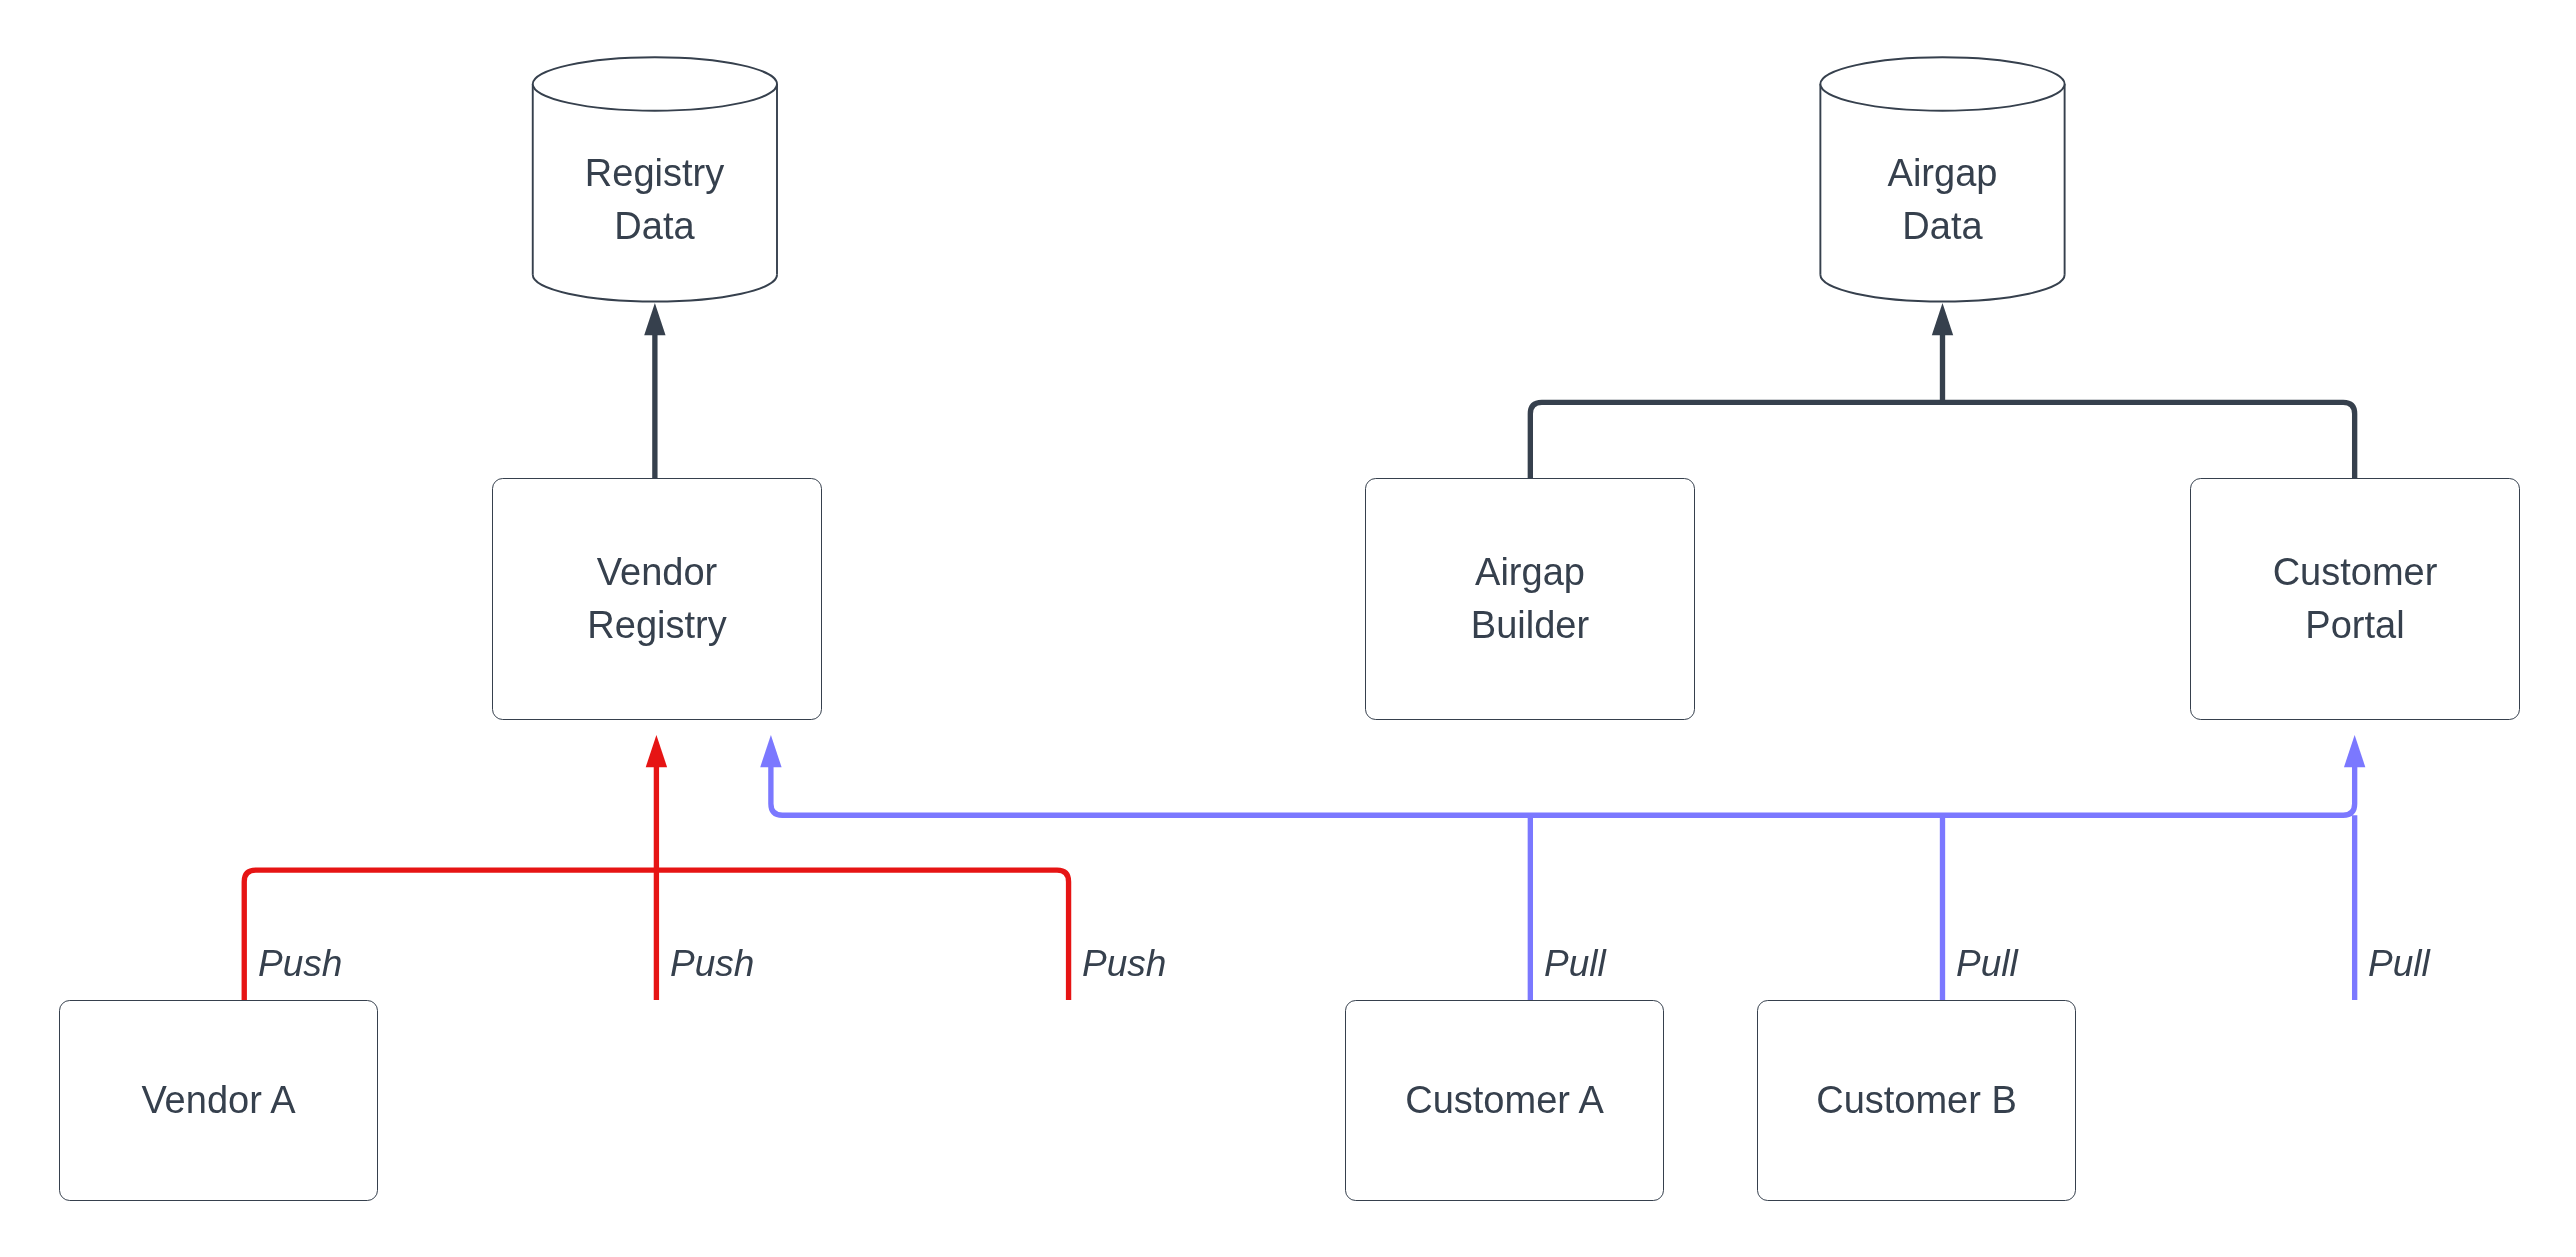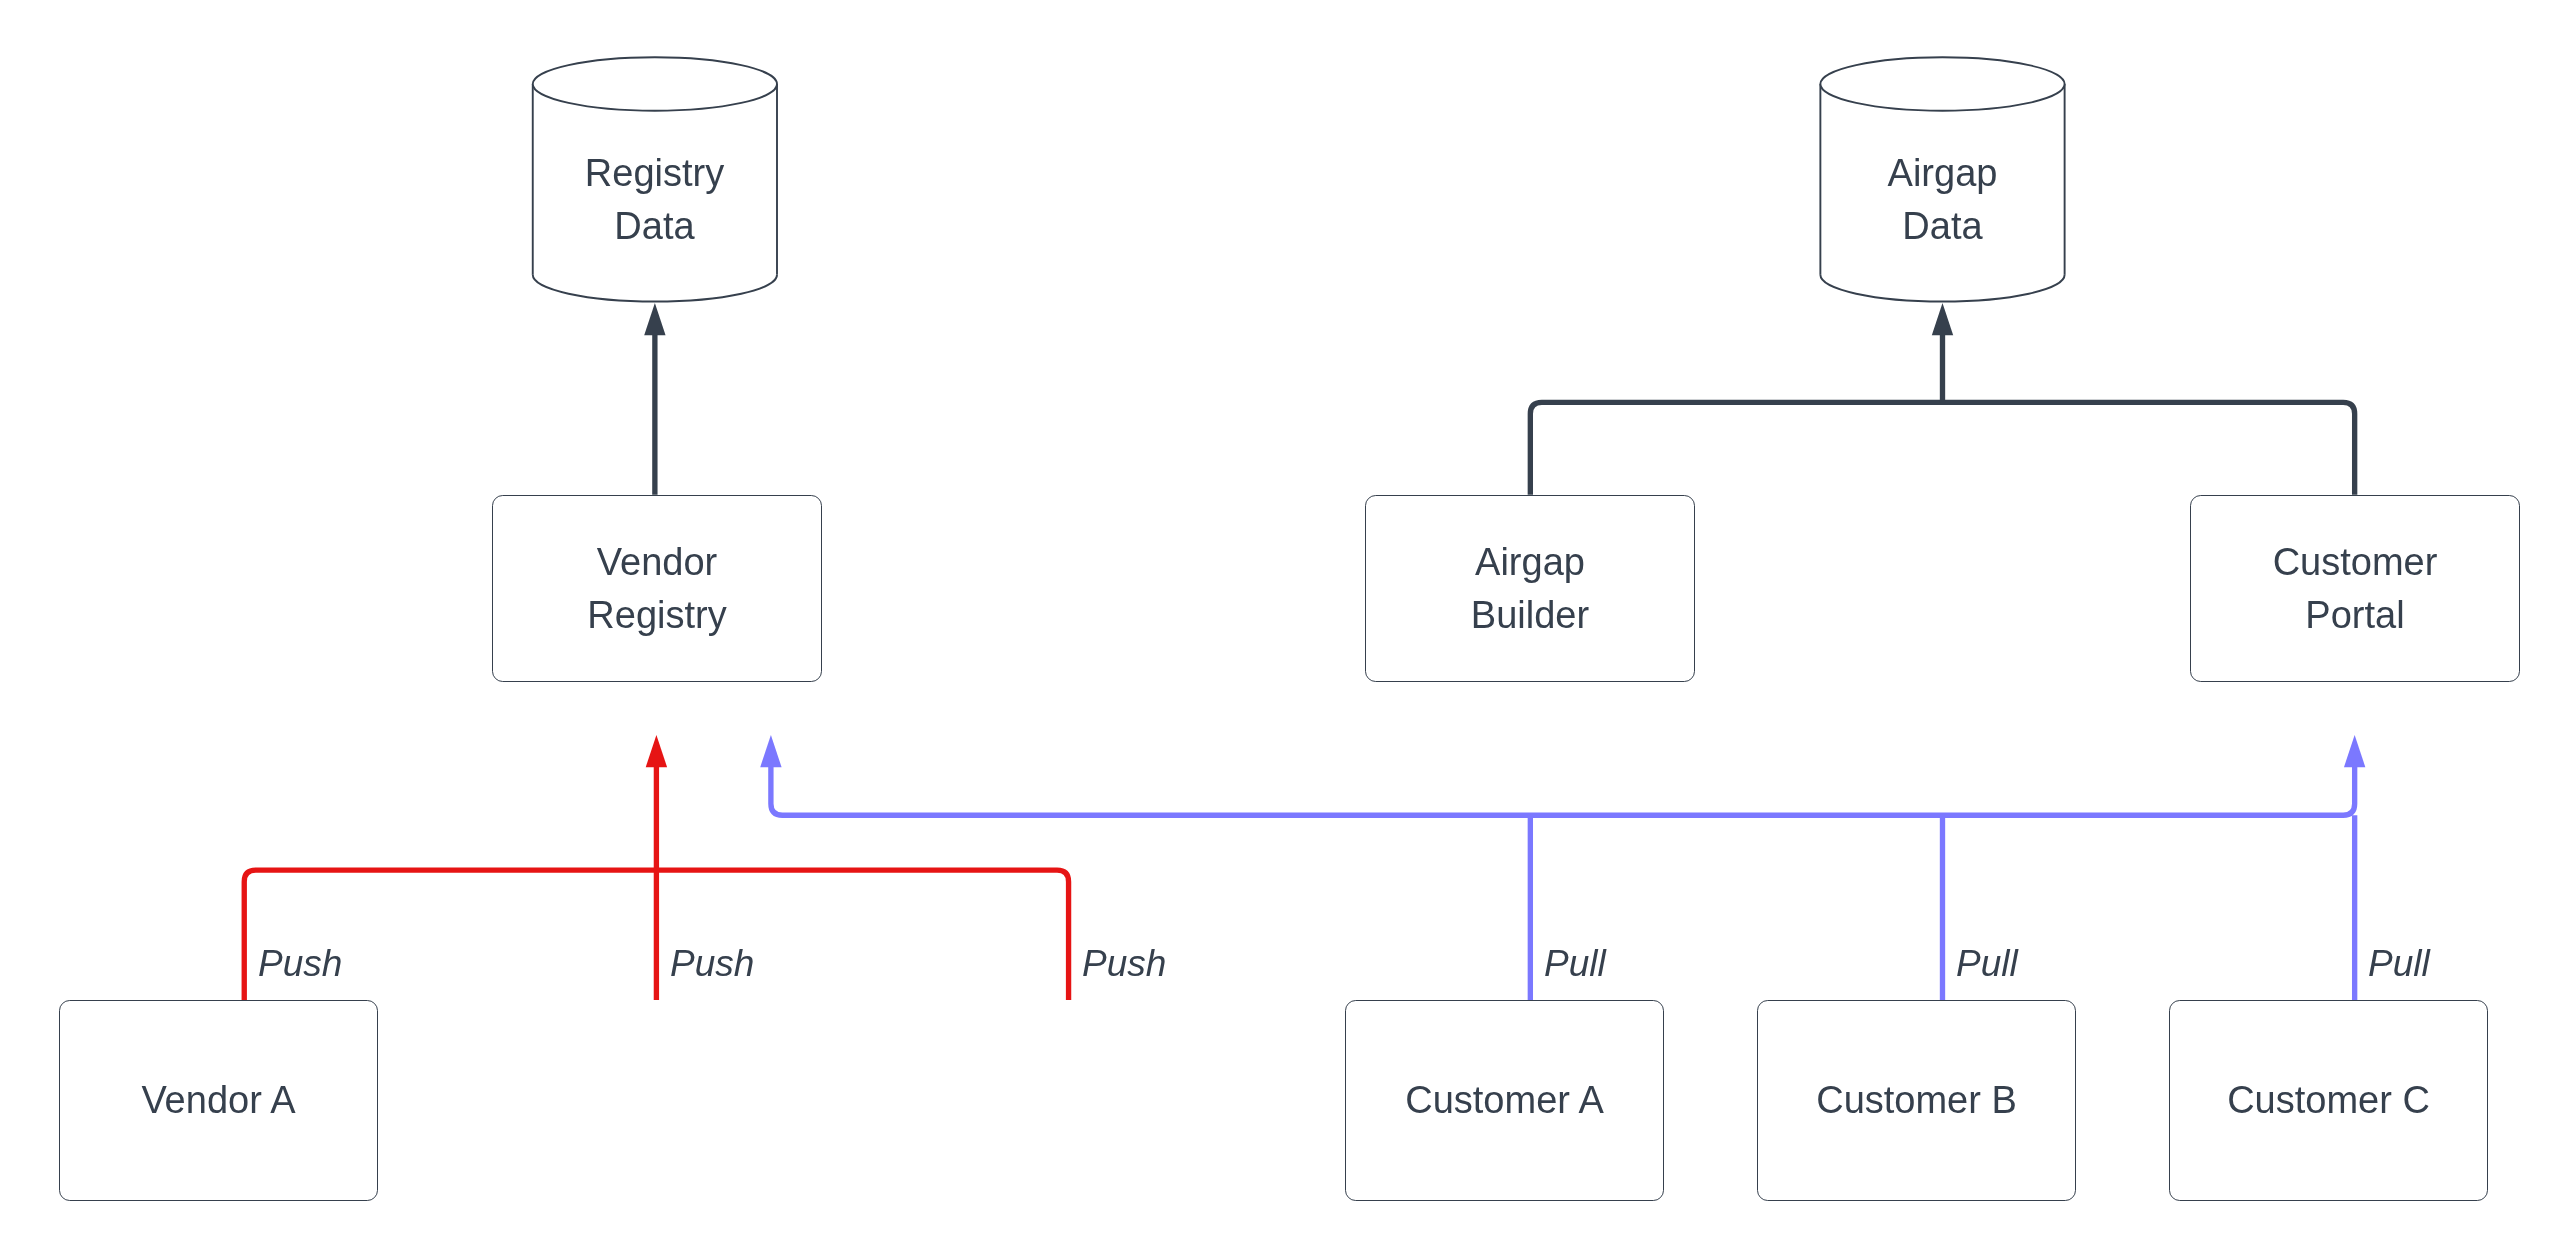--- a/index.html
+++ b/index.html
@@ -32,21 +32,21 @@
     position:absolute;
     background:var(--fill);
     border:1.5px solid var(--dark);
     border-radius:10.7px;
     display:flex;flex-direction:column;
     align-items:center;justify-content:center;
     text-align:center;
     font-size:38px;line-height:53px;
     box-sizing:border-box;
   }
-  .mid{width:330px;height:187px;top:495px;}
+  .mid{width:330px;height:242px;top:478px;}
   .leaf{width:319px;height:201px;top:1000px;}
   .cyl-label{
     position:absolute;width:305px;top:147px;
     text-align:center;font-size:38px;line-height:53px;
   }
   .edge-label{
     position:absolute;top:942px;
     font-size:37px;line-height:43px;white-space:nowrap;font-style:italic;
   }
 </style>
@@ -115,23 +115,20 @@
 
   <div class="node leaf" style="left:59px;">
     <div>Vendor A</div>
   </div>
   <div class="node leaf" style="left:1345px;">
     <div>Customer A</div>
   </div>
   <div class="node leaf" style="left:1757px;">
     <div>Customer B</div>
   </div>
-  <div class="node leaf" style="left:2169px;">
-    <div>Customer C</div>
-  </div>
 
   <div class="edge-label" style="left:258px;">Push</div>
   <div class="edge-label" style="left:670px;">Push</div>
   <div class="edge-label" style="left:1082px;">Push</div>
   <div class="edge-label" style="left:1544px;">Pull</div>
   <div class="edge-label" style="left:1956px;">Pull</div>
   <div class="edge-label" style="left:2368px;">Pull</div>
 
 </div>
 

